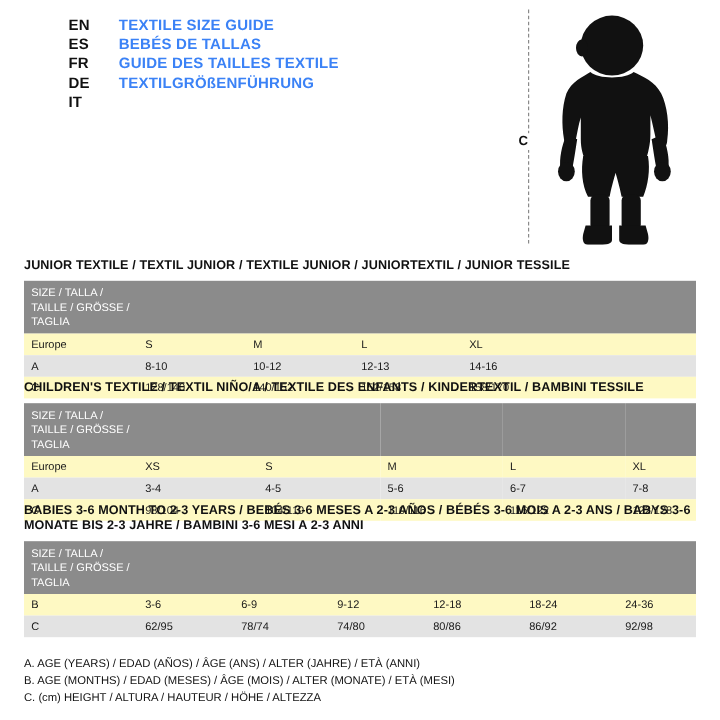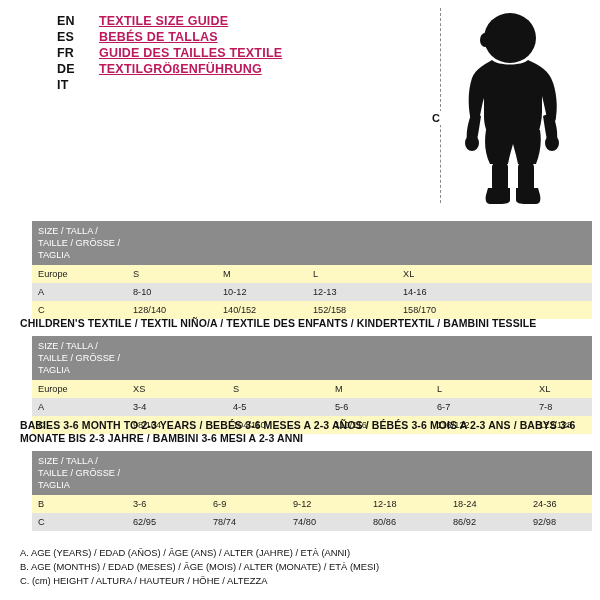--- a/index.html
+++ b/index.html
@@ -38,22 +38,21 @@
     font-size: 12.5px;
     font-weight: bold;
     letter-spacing: 0.2px;
     color: #111;
     padding-left: 37px;
   }
   .lang-title {
     font-size: 12.5px;
     font-weight: bold;
     letter-spacing: 0.2px;
-    color: #be185d;
-    text-decoration: underline;
+    color: #3b82f6;
   }
 
   
   .figure-area {
     position: absolute;
     right: 14px;
     top: 8px;
     width: 160px;
     height: 200px;
   }
@@ -91,21 +90,20 @@
     letter-spacing: 0.1px;
     line-height: 13px;
   }
 
   
   table.size-table {
     border-collapse: collapse;
     width: 100%;
     table-layout: fixed;
     font-size: 9.2px;
-    margin-left: 12px;
   }
   table.size-table td {
     padding: 3px 0 3px 6px;
     color: #1a1a1a;
     line-height: 12px;
     vertical-align: middle;
     border: none;
   }
   tr.head-row td {
     background: #8b8b8b;
@@ -212,20 +210,21 @@
         <rect x="40" y="150" width="16" height="30" rx="5"></rect>
         <rect x="66" y="150" width="16" height="30" rx="5"></rect>
 
         <path d="M36 176 L58 176 L58 188 C 58 191, 54 192, 48 192 L38 192 C 34 192, 33 188, 34 183 Z"></path>
         <path d="M64 176 L86 176 L88 183 C 89 188, 88 192, 84 192 L74 192 C 68 192, 64 191, 64 188 Z"></path>
       </g>
     </svg>
   </div>
 
   <div class="block" style="top: 215px;">
+    <div class="section-title">JUNIOR TEXTILE / TEXTIL JUNIOR / TEXTILE JUNIOR / JUNIORTEXTIL / JUNIOR TESSILE</div>
     <table class="size-table" style="margin-top:6px;">
       <colgroup>
         <col style="width:95px">
           <col style="width:90px">
           <col style="width:90px">
           <col style="width:90px">
           <col style="width:195px">
       </colgroup>
       <tbody>
           <tr class="head-row">

